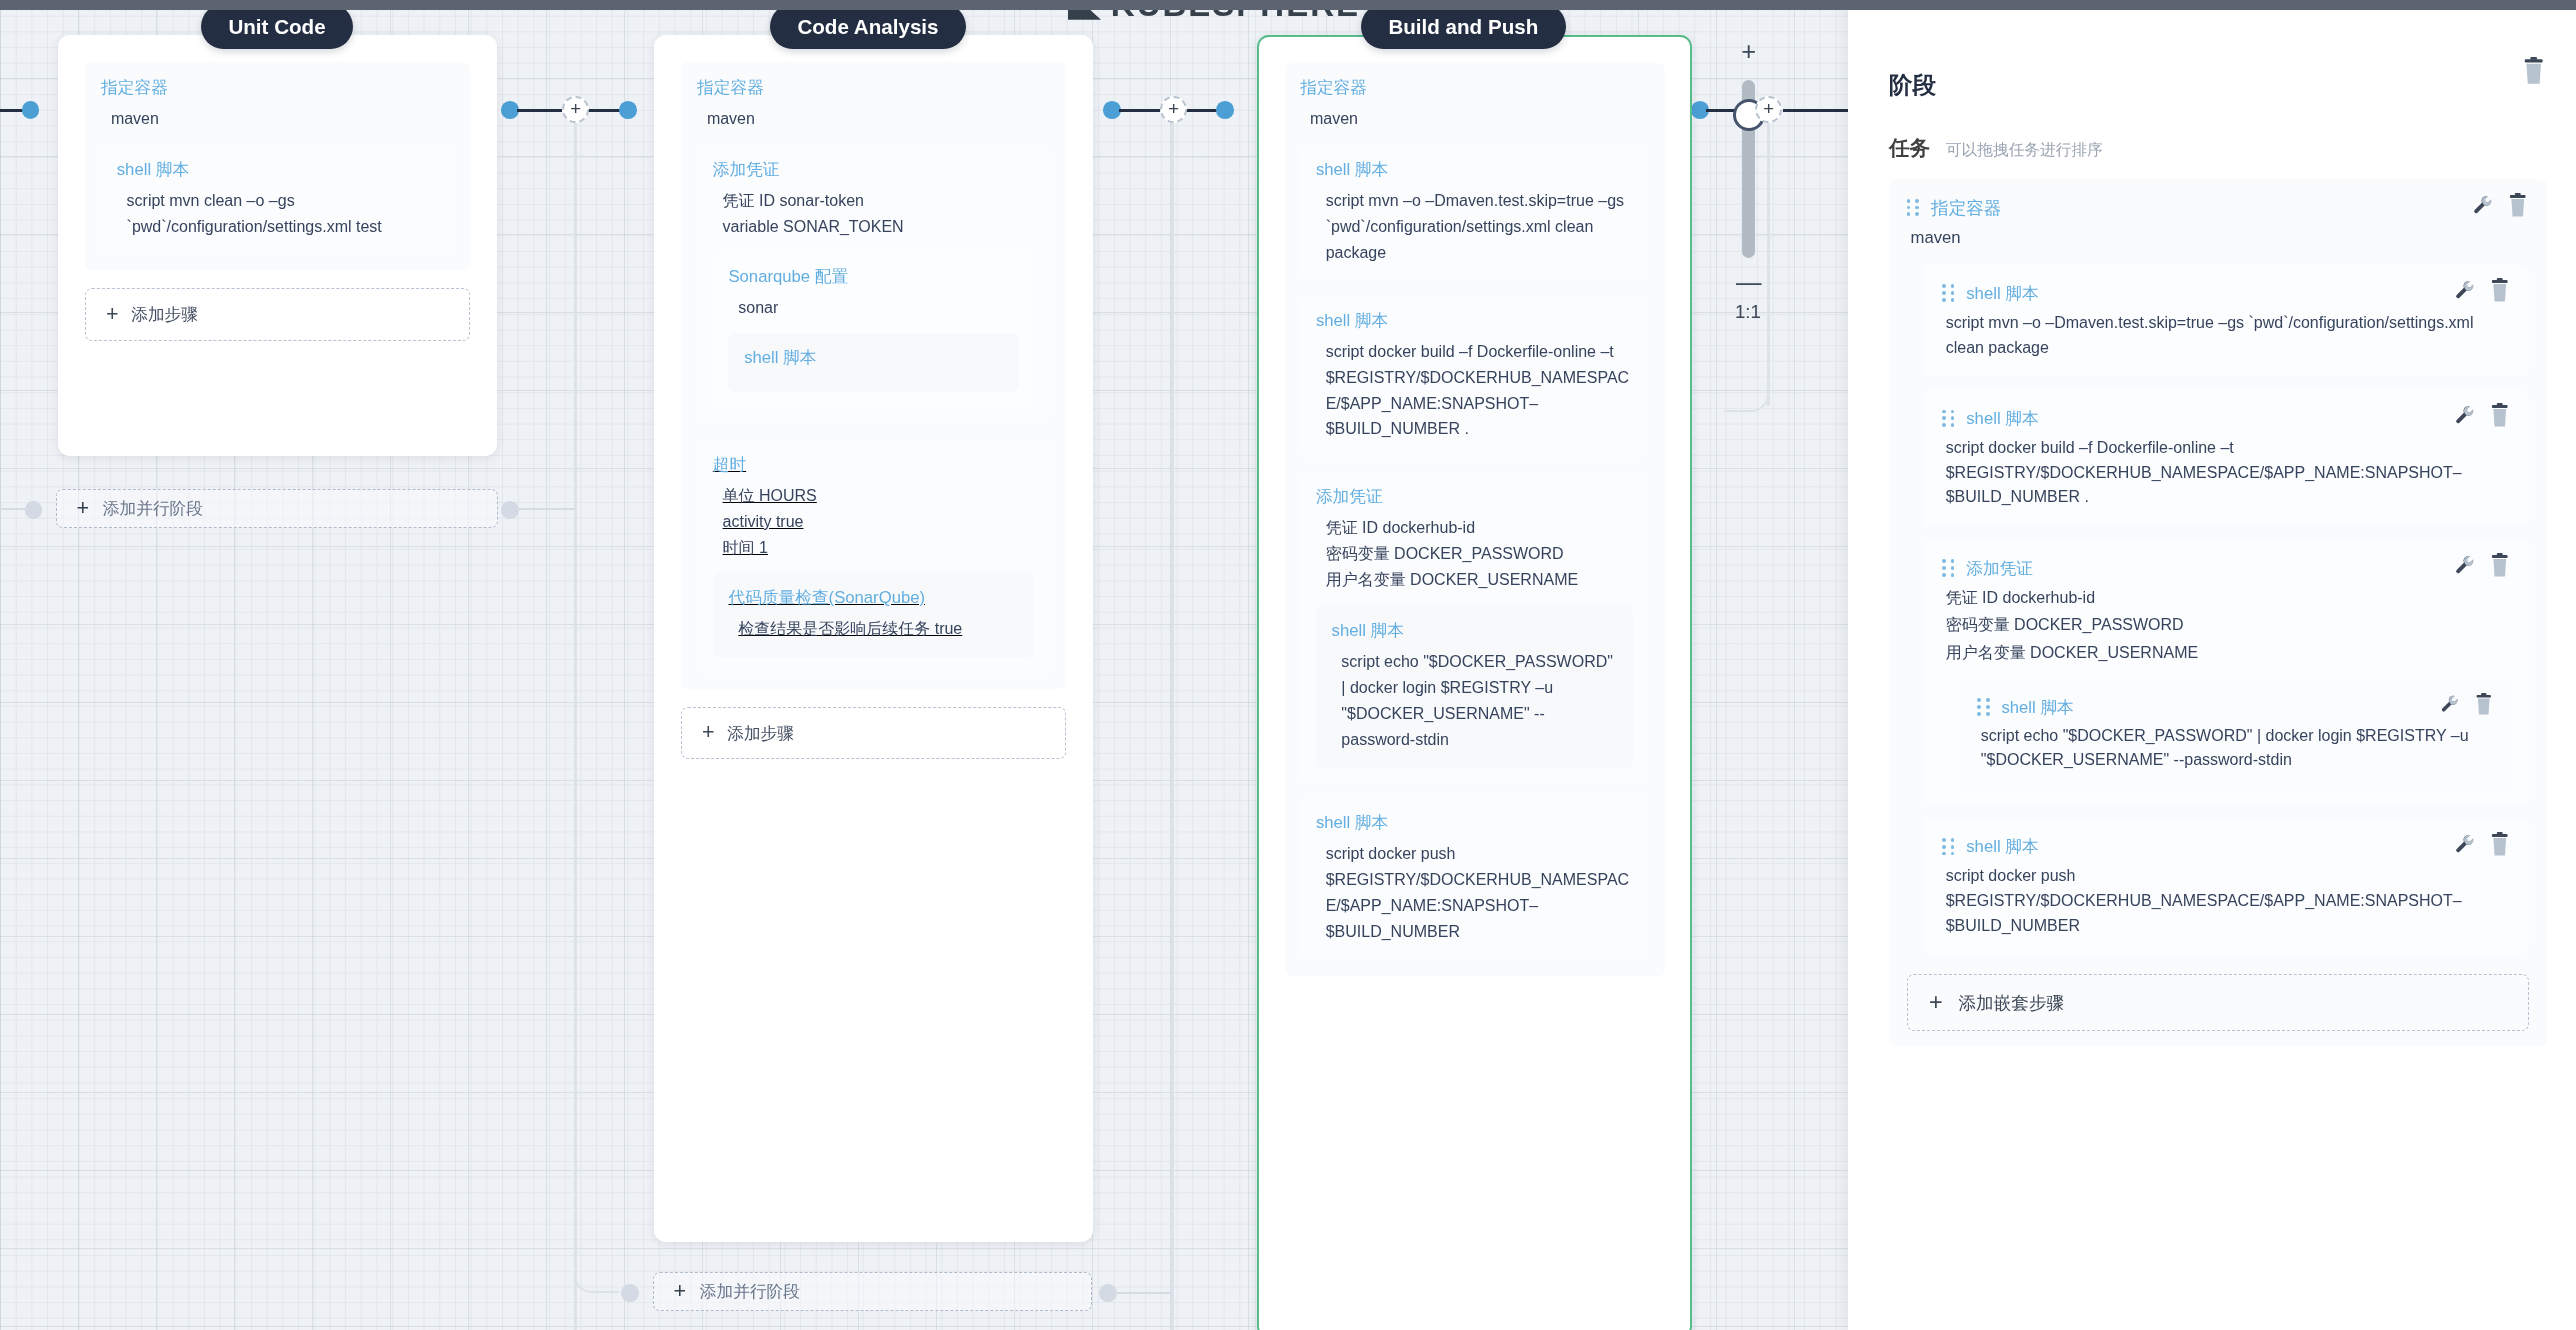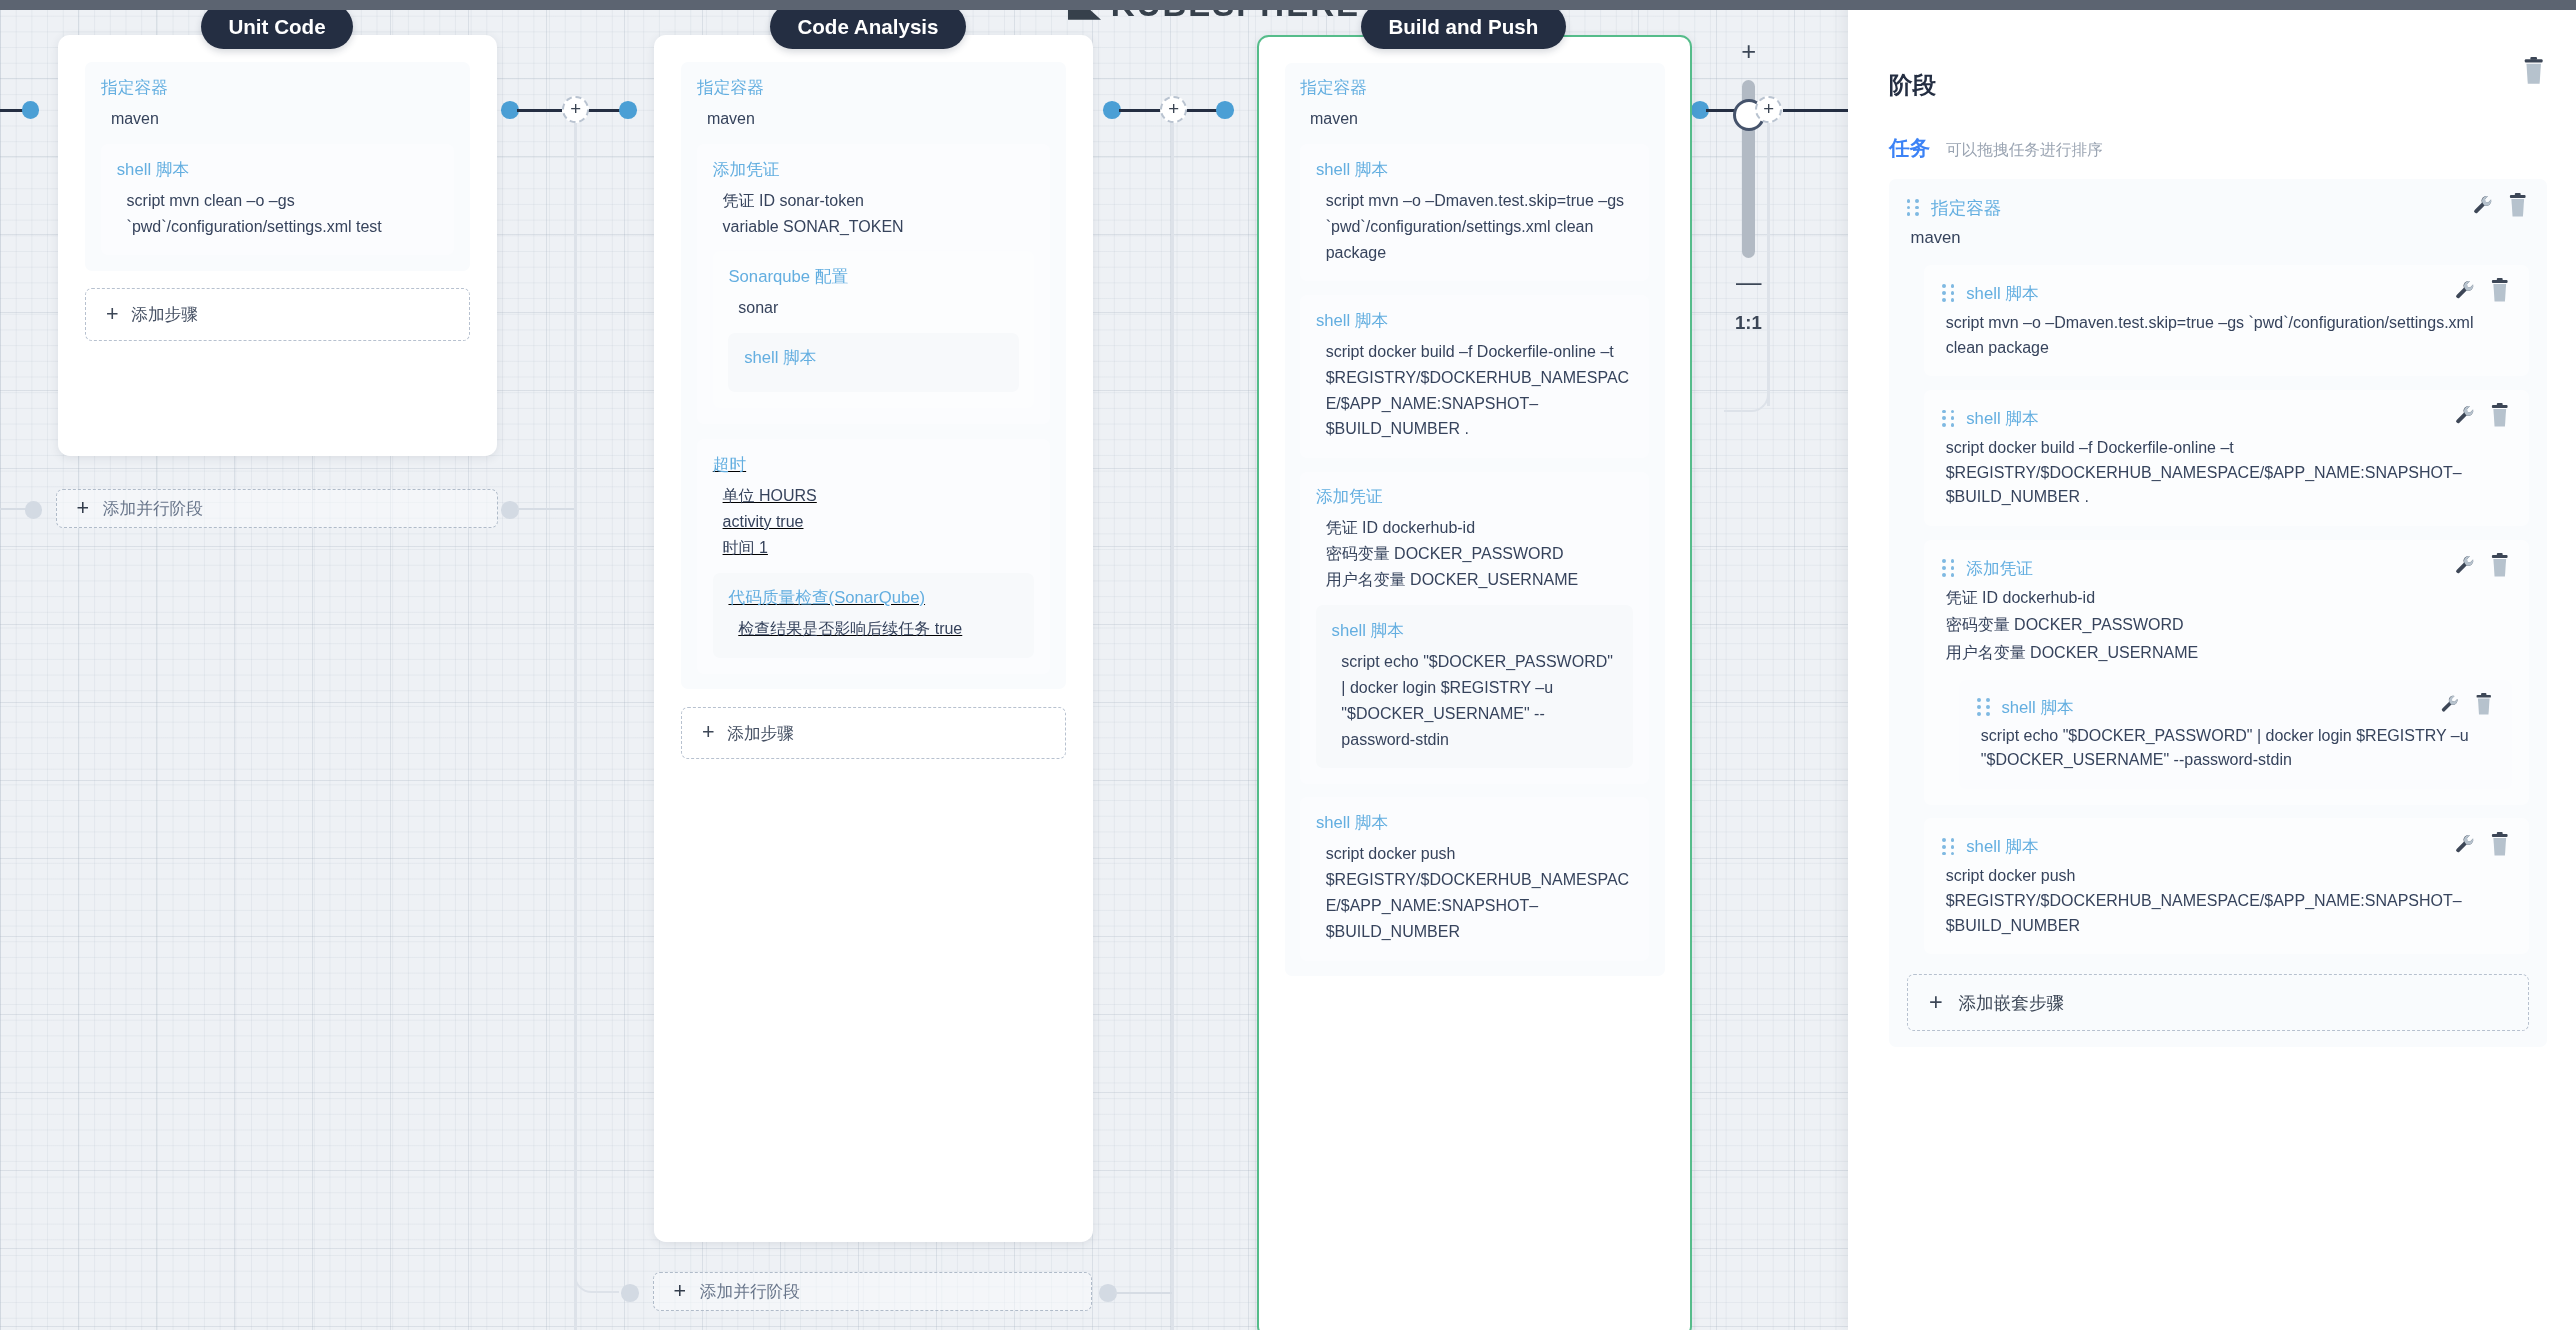--- a/index.html
+++ b/index.html
@@ -179,22 +179,22 @@
     background: #b2bac4; border-radius: 7.8px;
     margin: 15.7px 0 11.8px 7.8px;
     position: relative;
   }
   #zoomctl .zhandle {
     position: absolute; left: -8.8px; top: 18.6px;
     width: 32px; height: 32px; border-radius: 50%;
     background: #fff; border: 3.9px solid #45536b;
   }
   #zoomctl .zratio {
-    font-size: 18.6px; font-weight: bold; color: #3b4656;
-    margin-top: 17px; margin-left: 1px;
+    font-size: 18.6px; font-weight: normal; color: #3b4656;
+    margin-top: 6px; margin-left: 1px;
   }
 
   
   #panel {
     position: absolute; right: 0; top: 0;
     width: 728px; height: 1330px;
     background: #fff;
     box-shadow: -2.9px 0 13.7px rgba(36,46,66,.08);
     padding: 23.5px 29px 0 41px;
     overflow: hidden;
@@ -204,21 +204,21 @@
     font-size: 23.5px; color: #242e42; font-weight: bold;
     margin-top: 21.5px;
   }
   .panel-head {
     display: flex; align-items: center; justify-content: space-between;
   }
   .tasks-head {
     margin-top: 33px;
     display: flex; align-items: baseline; gap: 15.7px;
   }
-  .tasks-head .t-title { font-size: 20.6px; color: #3b82f6; font-weight: bold; }
+  .tasks-head .t-title { font-size: 20.6px; color: #404040; font-weight: bold; }
   .tasks-head .t-sub { font-size: 15.7px; color: #9aa4b2; }
 
   .task {
     background: #f9fbfd;
     border-radius: 6.9px;
     margin-top: 17.6px;
     padding: 13.7px 17.6px 15.7px 17.6px;
   }
   .task.nested {
     background: #fcfdfe;

